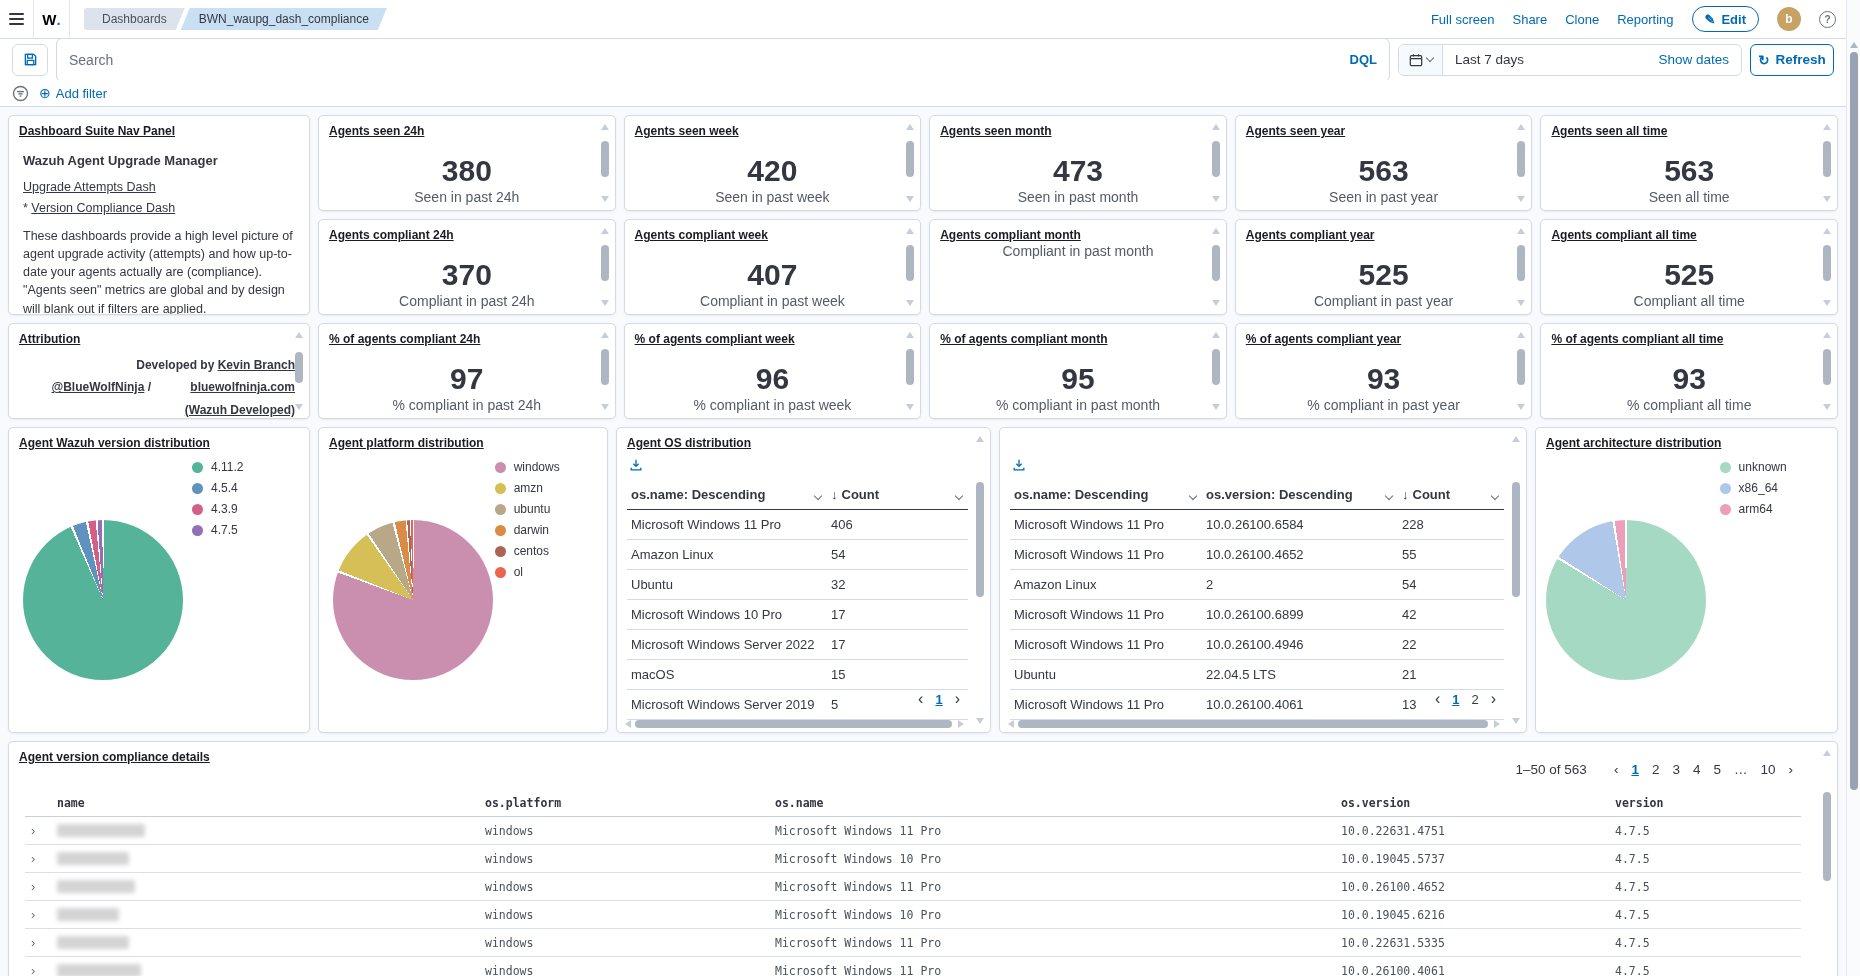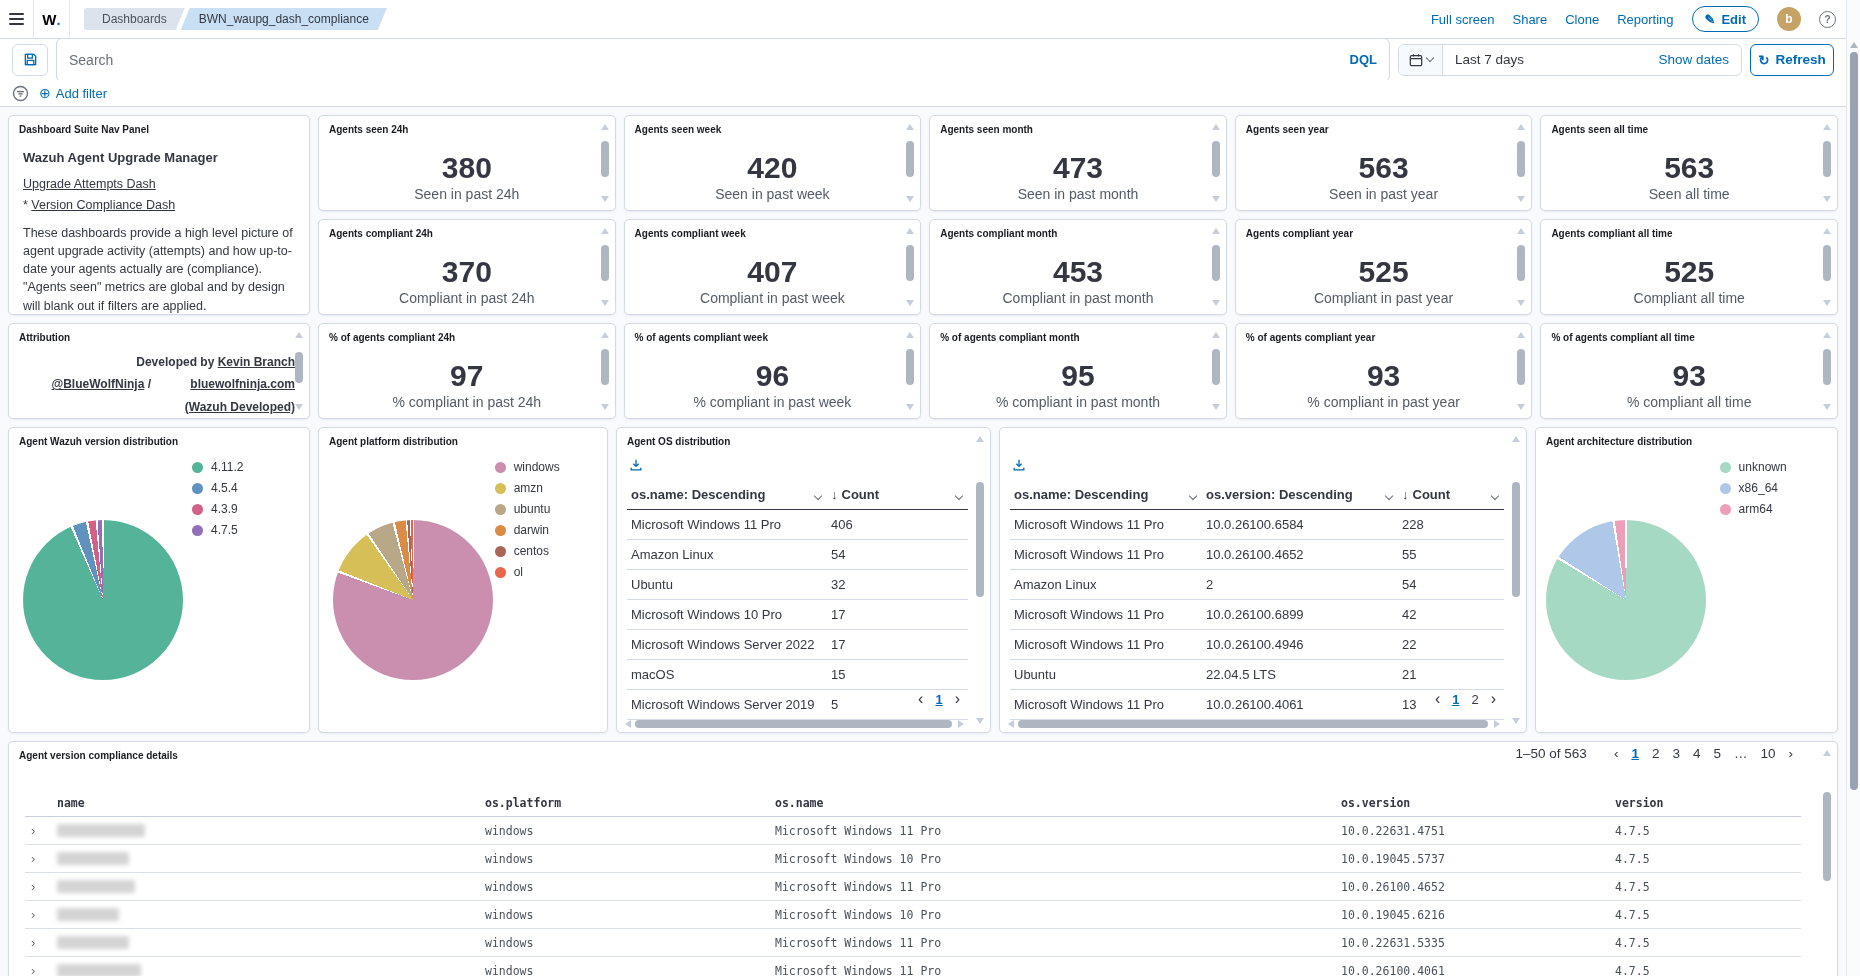--- a/index.html
+++ b/index.html
@@ -56,21 +56,21 @@
   .oplus { color:#006BB4; font-size:14px; }
 
   
   #dash { position:absolute; top:107px; left:0; right:14px; bottom:0; background:#F8FAFD;
     padding:8px; overflow:hidden; }
   .grid-a { display:grid; grid-template-columns:302px repeat(5,1fr); grid-auto-rows:96px; gap:8px; }
   .grid-b { margin-top:8px; display:grid; grid-template-columns:302px repeat(5,1fr); grid-auto-rows:96px; gap:8px; }
   .grid-c { margin-top:8px; display:grid; grid-template-columns:302px 290px 375px 528px 1fr; height:306px; gap:8px; }
   .panel { background:#fff; border:1px solid #D3DAE6; border-radius:5px; position:relative;
     box-shadow:0 1px 2px rgba(152,162,179,.15); overflow:hidden; }
-  .panel-title { font-size:10px; font-weight:700; color:#1A1C21; padding:8px 10px 0 10px; white-space:nowrap; }
+  .panel-title { font-size:12px; font-weight:700; color:#1A1C21; padding:8px 10px 0 10px; white-space:nowrap;text-decoration:underline; }
   .nav-panel { grid-row:1 / span 2; }
 
   
   .md { padding:6px 14px; font-size:12.5px; line-height:1.45; color:#343741; }
   .np-sub { font-weight:700; font-size:13px; margin:8px 0 7px; }
   .np-link-line { margin:3px 0; }
   .np-desc { margin-top:10px; }
   .attr-line { font-weight:600; margin:5px 0;text-align:right; }
   .attr-line a { color:#343741; cursor:pointer; }
 
@@ -111,21 +111,21 @@
     display:inline-block; transform:rotate(45deg); position:absolute; right:6px; top:13px; }
   .sort-arrow { font-weight:700; margin-right:4px; }
   .agg-pages { position:absolute; right:30px; bottom:24px; display:flex; gap:12px; align-items:center;
     font-size:13px; color:#343741; }
   .agg-pages .pg-chev { color:#343741; font-size:16px; cursor:pointer; }
   .page-num { cursor:pointer; }
   .page-num.active { color:#006BB4; font-weight:700; text-decoration:underline; }
 
   
   .details-panel { margin-top:8px; height:252px; }
-  .det-pages { position:absolute; top:4px; right:44px; display:flex; gap:13px; align-items:center;
+  .det-pages { position:absolute; top:20px; right:44px; display:flex; gap:13px; align-items:center;
     font-size:13.5px; color:#343741; }
   .det-range { margin-right:14px; }
   .det-wrap { position:absolute; top:48px; left:16px; right:36px; }
   table.det { border-collapse:collapse; width:100%; table-layout:fixed;
     font-family:"DejaVu Sans Mono", monospace; font-size:11.5px; }
   table.det th { text-align:left; font-weight:700; color:#343741; padding:6px 6px;
     border-bottom:1px solid #C9D0DB; white-space:nowrap; }
   table.det td { color:#4A515C; padding:0 6px; height:28px; border-bottom:1px solid #D9DEE7;
     white-space:nowrap; overflow:hidden; }
   .expand-chev { color:#69707D; font-size:13px; font-family:"Liberation Sans",sans-serif; cursor:pointer; }
@@ -300,21 +300,20 @@
         <div class="metric-value">407</div>
         <div class="metric-label">Compliant in past week</div>
         <div class="mini-v">
           <span class="tri-u"></span>
           <span class="vthumb" style="top: 22%; height: 46%;"></span>
           <span class="tri-d"></span>
         </div>
       </div>
       <div class="panel">
         <div class="panel-title">Agents compliant month</div>
-        <div class="metric-value">453</div>
         <div class="metric-label">Compliant in past month</div>
         <div class="mini-v">
           <span class="tri-u"></span>
           <span class="vthumb" style="top: 22%; height: 46%;"></span>
           <span class="tri-d"></span>
         </div>
       </div>
       <div class="panel">
         <div class="panel-title">Agents compliant year</div>
         <div class="metric-value">525</div>

